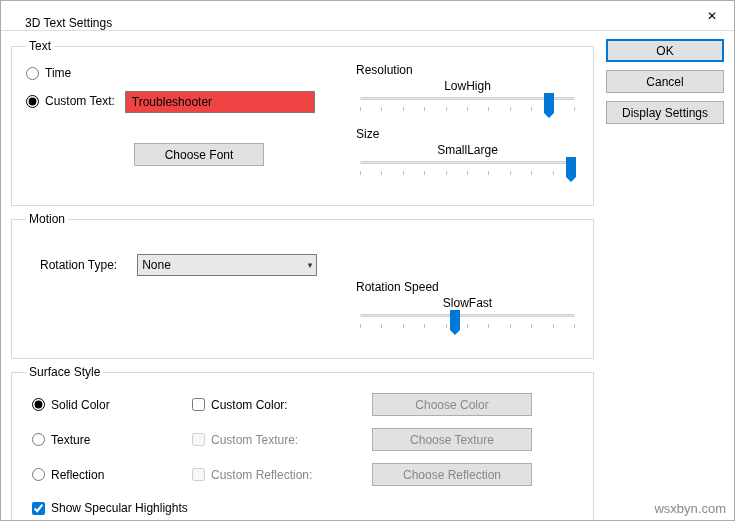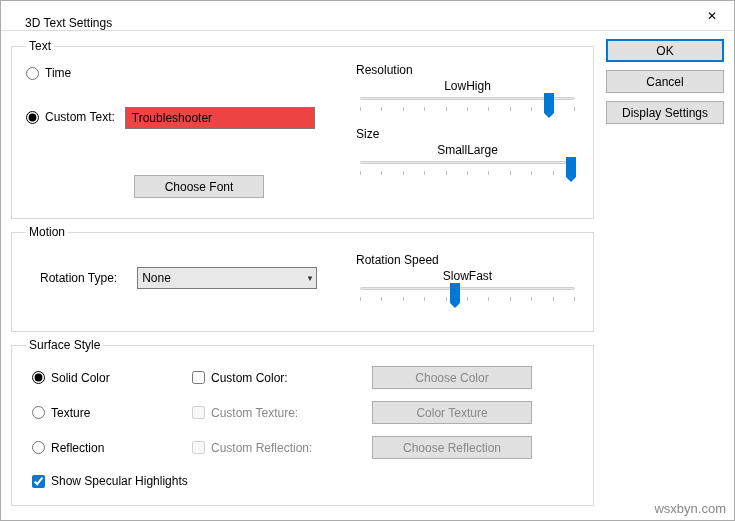--- a/index.html
+++ b/index.html
@@ -28,29 +28,29 @@
 .slider-labels { display:flex; justify-content:center; font-size:12px; color:#000; padding: 0 4px; }
 .slider-track { position:relative; height: 24px; margin: 2px 4px 0 4px; }
 .track-line { position:absolute; top:2px; left:0; right:0; height:3px; background:#e6e6e6; border:1px solid #d0d0d0; border-radius:2px; }
 .ticks { position:absolute; top:12px; left:0; right:0; height:4px; display:flex; justify-content:space-between; }
 .ticks span { width:1px; height:4px; background:#bfbfbf; }
 .thumb { position:absolute; top:-2px; width:10px; height:20px; background:#0078d7; }
 .thumb::after { content:""; position:absolute; bottom:-5px; left:0; border-left:5px solid transparent; border-right:5px solid transparent; border-top:5px solid #0078d7; }
 
 
 .text-body { display:flex; gap: 10px; }
-.text-left { width: 320px; display:flex; flex-direction:column; gap: 24px; }
+.text-left { width: 320px; display:flex; flex-direction:column; gap: 8px; }
 .text-right { flex:1; }
 .custom-row { display:flex; align-items:flex-start; gap:10px; }
 .choose-font { width: 130px; margin: 22px 0 6px 108px; }
 
 
 .motion-body { display:flex; gap: 10px; align-items:flex-start; padding-top:4px; }
 .motion-left { width: 320px; display:flex; align-items:center; gap: 20px; padding-top: 14px; padding-left: 14px; }
-.motion-right { flex:1; }
+.motion-right { flex:1;margin-top:40px; }
 
 
 .surface-grid { display:grid; grid-template-columns: 160px 180px 180px; row-gap: 12px; align-items:center; padding-top:4px; padding-left: 6px;}
 .surface-btn { width: 160px; height:23px; }
 .spec-row { grid-column: 1 / -1; }
 .cb-disabled { opacity: 1; }
 .cb-disabled input { accent-color: #888; }
 .cb-disabled span { color: #888; }
 
 input[type=radio]:checked { accent-color:#000; }
@@ -198,21 +198,21 @@
 
         <label class="radio">
           <input type="radio" name="surface" style="">
           <span>Texture</span>
         </label>
         <label class="check cb-disabled">
           <input type="checkbox" disabled="" style="">
           <span>Custom Texture:</span>
         </label>
         <div class="btn surface-btn disabled">
-            <span>Color Texture</span>
+            <span>Choose Texture</span>
           </div>
 
         <label class="radio">
           <input type="radio" name="surface" style="">
           <span>Reflection</span>
         </label>
         <label class="check cb-disabled">
           <input type="checkbox" disabled="" style="">
           <span>Custom Reflection:</span>
         </label>

